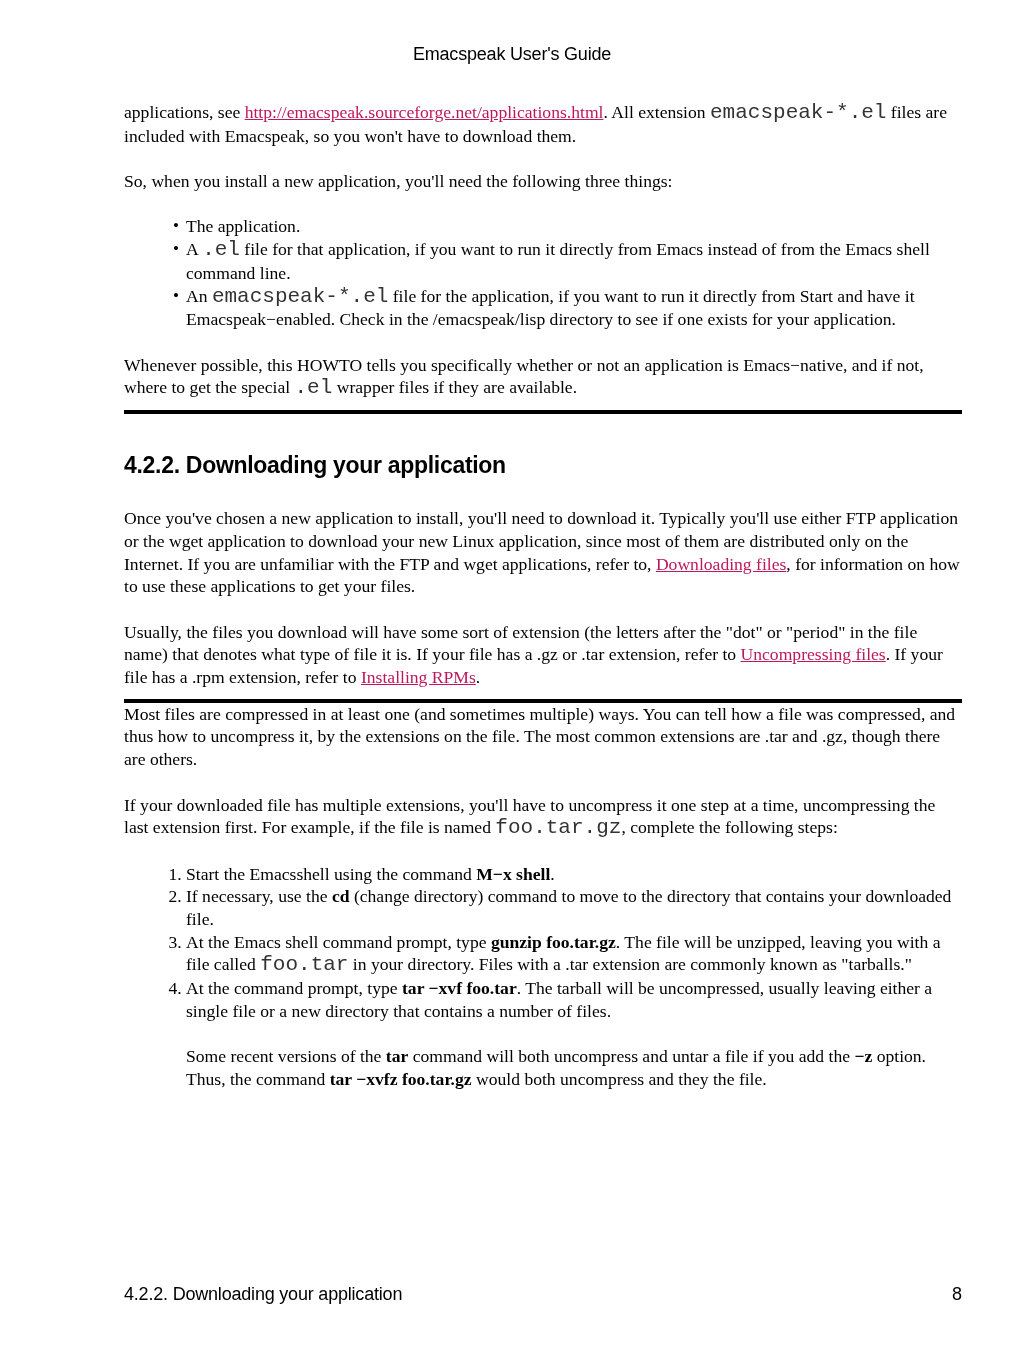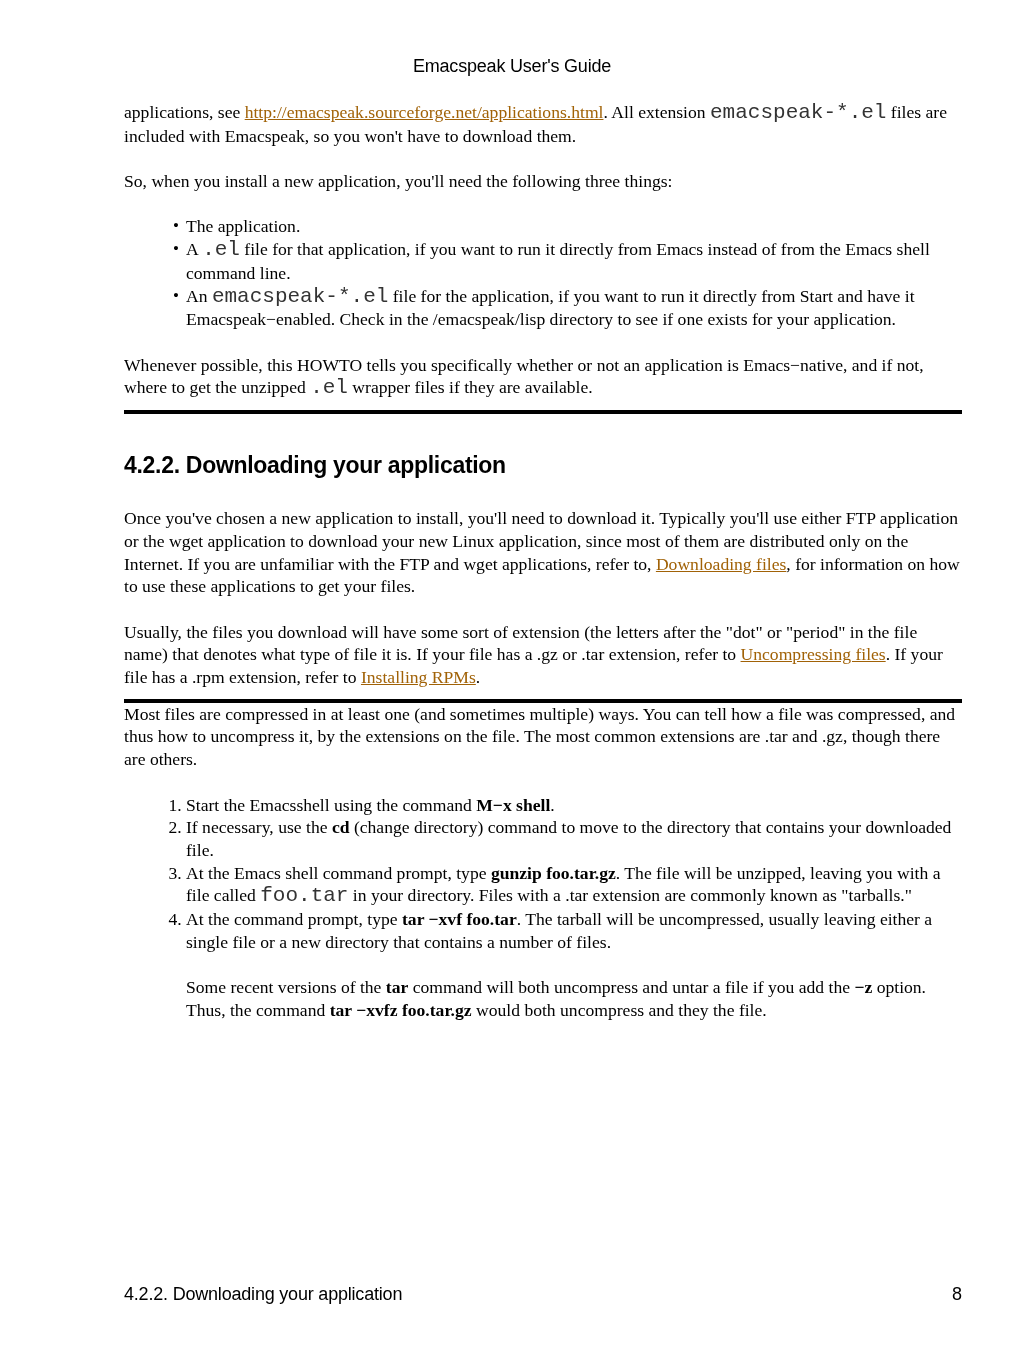--- a/index.html
+++ b/index.html
@@ -1,27 +1,27 @@
 <!DOCTYPE html>
 <html><head>
   <meta charset="utf-8">
   <style>
     html, body { margin: 0; padding: 0; background: #ffffff; }
     body { width: 1024px; height: 1363px; position: relative; overflow: hidden; color: #000; }
     .running-header {
       position: absolute; top: 44px; left: 0; width: 1024px; text-align: center;
-      font-family: "Liberation Sans", sans-serif; font-size: 18px; letter-spacing: -0.2px; margin-top: 12px;
+      font-family: "Liberation Sans", sans-serif; font-size: 18px; letter-spacing: -0.2px;
     }
     .content {
       position: absolute; top: 101px; left: 124px; width: 840px;
       font-family: "Liberation Serif", serif; font-size: 17.6px; line-height: 22.7px;
     }
     .content p { margin: 0 0 22.7px 0; }
     code, .mono { font-family: "Liberation Mono", monospace; font-size: 21px; color: #333; }
-    a { color: #a16207; text-decoration: underline; }
+    a { color: #be185d; text-decoration: underline; }
     ul.bullets { margin: 0 0 22.7px 0; padding-left: 62px; list-style: none; }
     ul.bullets li { position: relative; }
     ul.bullets li::before { content: "\2022"; position: absolute; left: -13px; top: 0; font-size: 17px; }
     ol.steps { margin: 0 0 22.7px 0; padding-left: 62px; }
     ol.steps li { padding-left: 0; }
     ol.steps li .sub { margin-top: 22.7px; }
     hr.rule { border: 0; height: 4px; background: #000; margin: 0 0 0 0; width: 838px; }
     h2.section {
       font-family: "Liberation Sans", sans-serif; font-size: 23px; font-weight: bold;
       margin: 37px 0 28px 0; letter-spacing: -0.3px; line-height: 28px;
@@ -46,35 +46,36 @@
   <p><span>applications, see </span><a>http://emacspeak.sourceforge.net/applications.html</a><span>. All extension </span><code>emacspeak-*.el</code><span> files are included with Emacspeak, so you won't have to download them.</span></p>
 
   <p>So, when you install a new application, you'll need the following three things:</p>
 
   <ul class="bullets">
     <li>The application.</li>
     <li><span>A </span><code>.el</code><span> file for that application, if you want to run it directly from Emacs instead of from the Emacs shell command line.</span></li>
     <li><span>An </span><code>emacspeak-*.el</code><span> file for the application, if you want to run it directly from Start and have it Emacspeak−enabled. Check in the /emacspeak/lisp directory to see if one exists for your application.</span></li>
   </ul>
 
-  <p style="margin-bottom:10px;"><span>Whenever possible, this HOWTO tells you specifically whether or not an application is Emacs−native, and if not, where to get the unzipped </span><code>.el</code><span> wrapper files if they are available.</span></p>
+  <p style="margin-bottom:10px;"><span>Whenever possible, this HOWTO tells you specifically whether or not an application is Emacs−native, and if not, where to get the special </span><code>.el</code><span> wrapper files if they are available.</span></p>
 
   <hr class="rule">
 
   <h2 class="section">4.2.2. Downloading your application</h2>
 
   <p><span>Once you've chosen a new application to install, you'll need to download it. Typically you'll use either FTP application or the wget application to download your new Linux application, since most of them are distributed only on the Internet. If you are unfamiliar with the FTP and wget applications, refer to, </span><a>Downloading files</a><span>, for information on how to use these applications to get your files.</span></p>
 
   <p style="margin-bottom:10px;"><span>Usually, the files you download will have some sort of extension (the letters after the "dot" or "period" in the file name) that denotes what type of file it is. If your file has a .gz or .tar extension, refer to </span><a> Uncompressing files</a><span>.  If your file has a .rpm extension, refer to </span><a> Installing RPMs</a><span>.</span></p>
 
   <hr class="rule">
 
 
   <p>Most files are compressed in at least one (and sometimes multiple) ways. You can tell how a file was compressed, and thus how to uncompress it, by the extensions on the file.  The most common extensions are .tar and .gz, though there are others.</p>
 
+  <p><span>If your downloaded file has multiple extensions, you'll have to uncompress it one step at a time, uncompressing the last extension first.  For example, if the file is named </span><code>foo.tar.gz</code><span>, complete the following steps:</span></p>
 
   <ol class="steps">
     <li><span>Start the Emacsshell using the command </span><b>M−x shell</b><span>.</span></li>
     <li><span>If necessary, use the </span><b>cd</b><span> (change directory) command to move to the directory that contains your downloaded file.</span></li>
     <li><span>At the Emacs shell command prompt, type </span><b>gunzip foo.tar.gz</b><span>. The file will be unzipped, leaving you with a file called </span><code>foo.tar</code><span> in your directory. Files with a .tar extension are commonly known as "tarballs."</span></li>
     <li><span>At the command prompt, type </span><b>tar −xvf foo.tar</b><span>. The tarball will be uncompressed, usually leaving either a single file or a new directory that contains a number of files.</span>
       <div class="sub"><span>Some recent versions of the </span><b>tar</b><span> command will both uncompress and untar a file if you add the </span><b>−z</b><span> option. Thus, the command </span><b>tar −xvfz foo.tar.gz</b><span> would both uncompress and they the file.</span></div>
     </li>
   </ol>
 </div>

